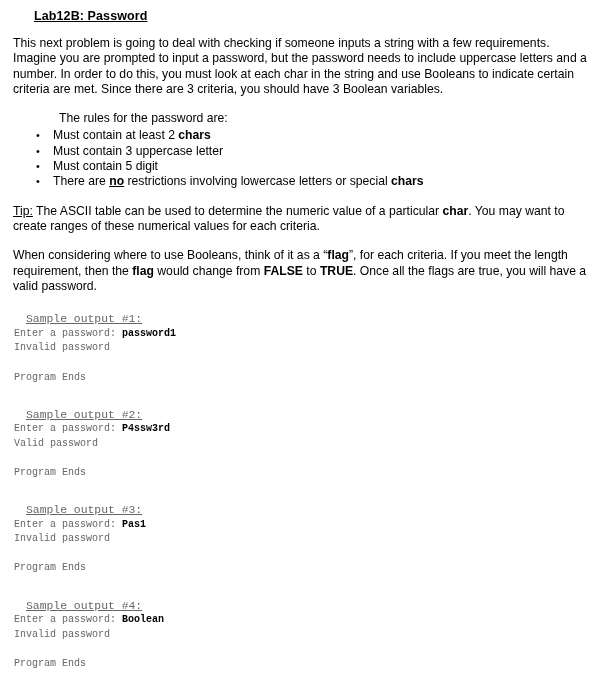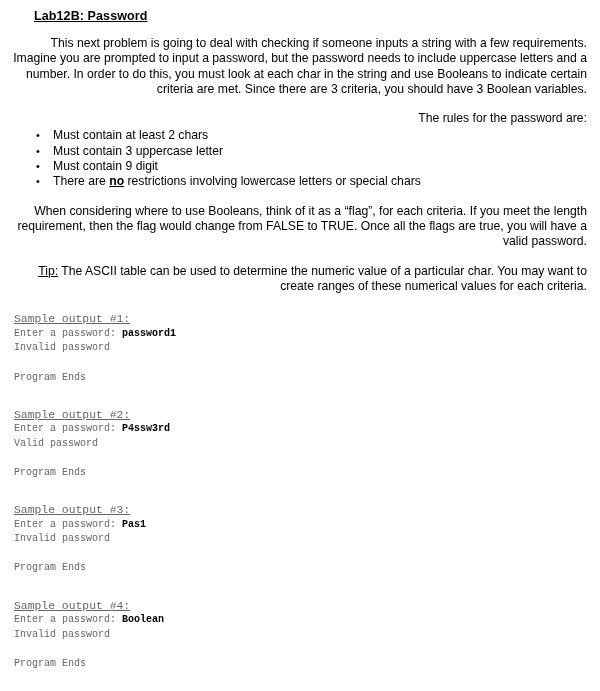--- a/index.html
+++ b/index.html
@@ -27,21 +27,21 @@
     line-height: 16px;
     display: inline-block;
     text-decoration: underline;
     letter-spacing: 0.1px;
   }
   .title-row { margin-bottom: 12px; padding-left: 21px; }
   p.body-para {
     font-size: 12.2px;
     line-height: 15.3px;
     margin: 0 0 14px 0;
-    text-align: right;
+    text-align: left;
   }
   p.body-para.tight { margin-bottom: 2px; margin-left: 46px; }
   .bullet-list {
     list-style: none;
     margin: 0 0 14px 0;
     padding: 0;
   }
   .bullet-list li {
     font-size: 12.2px;
     line-height: 15.3px;
@@ -49,33 +49,33 @@
     padding-left: 40px;
     margin: 0;
   }
   .bullet-list li .bullet-dot {
     position: absolute;
     left: 23px;
     top: 0;
     font-size: 11px;
     line-height: 15.3px;
   }
-  b, strong { font-weight: normal; }
+  b, strong { font-weight: bold; }
   .u { text-decoration: underline; }
   .bu { font-weight: bold; text-decoration: underline; }
   .sample-wrap { margin-bottom: 18.5px; }
   .sample-wrap:last-child { margin-bottom: 0; }
   .mono-heading {
     font-family: "Liberation Mono", "DejaVu Sans Mono", monospace;
     font-size: 11.4px;
     line-height: 14.6px;
     color: #666666;
     text-decoration: underline;
     display: inline-block;
-    margin-left: 1px;
+    margin-left: 13px;
   }
   .mono-line {
     font-family: "Liberation Mono", "DejaVu Sans Mono", monospace;
     font-size: 10px;
     line-height: 14.6px;
     color: #666666;
     margin-left: 1px;
     white-space: pre;
   }
   .mono-input {
@@ -100,30 +100,30 @@
   <p class="body-para tight para-intro">The rules for the password are:</p>
 
   <ul class="bullet-list">
     <li>
       <span class="bullet-dot">•</span><span>Must contain at least 2 </span><b>chars</b>
     </li>
     <li>
       <span class="bullet-dot">•</span><span>Must contain 3 uppercase letter</span>
     </li>
     <li>
-      <span class="bullet-dot">•</span><span>Must contain 9 digit</span>
+      <span class="bullet-dot">•</span><span>Must contain 5 digit</span>
     </li>
     <li>
       <span class="bullet-dot">•</span><span>There are </span><span class="bu">no</span><span> restrictions involving lowercase letters or special </span><b>chars</b>
     </li>
   </ul>
 
+  <p class="body-para"><span class="u">Tip:</span><span> The ASCII table can be used to determine the numeric value of a particular </span><b>char</b><span>. You may want to create ranges of these numerical values for each criteria.</span></p>
+
   <p class="body-para"><span>When considering where to use Booleans, think of it as a “</span><b>flag</b><span>”, for each criteria. If you meet the length requirement, then the </span><b>flag</b><span> would change from </span><b>FALSE</b><span> to </span><b>TRUE</b><span>. Once all the flags are true, you will have a valid password.</span></p>
-
-  <p class="body-para"><span class="u">Tip:</span><span> The ASCII table can be used to determine the numeric value of a particular </span><b>char</b><span>. You may want to create ranges of these numerical values for each criteria.</span></p>
 
   <div class="sample-wrap">
     <div><span class="mono-heading">Sample output #1:</span></div>
     <div class="mono-line"><span>Enter a password: </span><span class="mono-input">password1</span></div>
     <div class="mono-line">Invalid password</div>
     <div class="mono-spacer"></div>
     <div class="mono-line">Program Ends</div>
   </div>
 
   <div class="sample-wrap">

